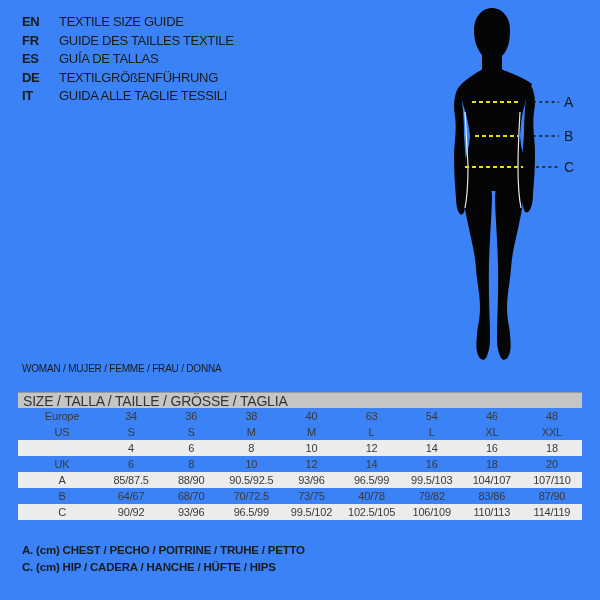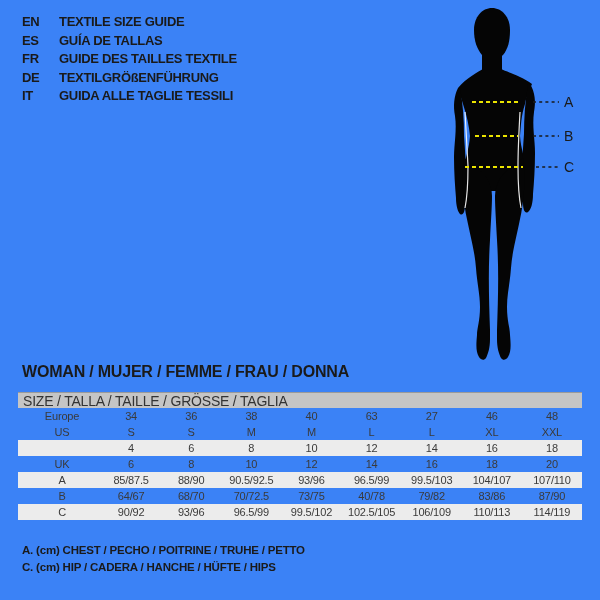--- a/index.html
+++ b/index.html
@@ -4,26 +4,26 @@
 <style>
   html,body{margin:0;padding:0;background:#ffffff;}
   .page{
     position:relative;width:600px;height:600px;background:#3b82f6;overflow:hidden;
     font-family:"Liberation Sans",sans-serif;color:#1a1a1a;
   }
   
   .lang-list{position:absolute;left:22px;top:13px;}
   .lang-row{display:flex;line-height:18.6px;}
   .lang-code{width:37px;font-size:13px;font-weight:700;letter-spacing:-0.3px;}
-  .lang-label{font-size:13px;font-weight:700;letter-spacing:-0.3px;white-space:nowrap;}
+  .lang-label{font-size:13px;font-weight:400;letter-spacing:-0.3px;white-space:nowrap;}
   
   .figure{position:absolute;left:420px;top:0;}
   .marker-label{font-family:"Liberation Sans",sans-serif;font-size:14px;fill:#1a1a1a;}
   
-  .heading{position:absolute;left:22px;top:363px;font-size:16px;font-weight:700;letter-spacing:-0.2px;}
+  .heading{position:absolute;left:22px;top:363px;font-size:10px;font-weight:400;letter-spacing:-0.2px;}
   
   .table-wrap{position:absolute;left:18px;top:392px;width:564px;}
   .table-header{
     height:16px;line-height:16px;background:#c5c5c5;border-top:1px solid #9a9a9a;
     font-size:14px;color:#333333;padding-left:5px;letter-spacing:-0.2px;box-sizing:border-box;
   }
   table.size-table{border-collapse:collapse;width:564px;table-layout:fixed;}
   table.size-table td{
     height:16px;padding:0;font-size:11px;color:#3a3a3a;text-align:center;
     letter-spacing:-0.2px;white-space:nowrap;overflow:hidden;
@@ -38,26 +38,26 @@
 <body>
 
 <div class="page">
 
   <div class="lang-list">
       <div class="lang-row">
         <span class="lang-code">EN</span>
         <span class="lang-label">TEXTILE SIZE GUIDE</span>
       </div>
       <div class="lang-row">
+        <span class="lang-code">FR</span>
+        <span class="lang-label">GUIDE DES TAILLES TEXTILE</span>
+      </div>
+      <div class="lang-row">
         <span class="lang-code">ES</span>
         <span class="lang-label">GUÍA DE TALLAS</span>
-      </div>
-      <div class="lang-row">
-        <span class="lang-code">FR</span>
-        <span class="lang-label">GUIDE DES TAILLES TEXTILE</span>
       </div>
       <div class="lang-row">
         <span class="lang-code">DE</span>
         <span class="lang-label">TEXTILGRÖßENFÜHRUNG</span>
       </div>
       <div class="lang-row">
         <span class="lang-code">IT</span>
         <span class="lang-label">GUIDA ALLE TAGLIE TESSILI</span>
       </div>
     </div>
@@ -129,21 +129,21 @@
     <div class="table-header">SIZE / TALLA / TAILLE / GRÖSSE / TAGLIA</div>
     <table class="size-table">
       <tbody>
           <tr>
             <td class="lbl">Europe</td>
             <td>34</td>
             <td>36</td>
             <td>38</td>
             <td>40</td>
             <td>63</td>
-            <td>27</td>
+            <td>54</td>
             <td>46</td>
             <td>48</td>
           </tr>
           <tr>
             <td class="lbl">US</td>
             <td>S</td>
             <td>S</td>
             <td>M</td>
             <td>M</td>
             <td>L</td>

